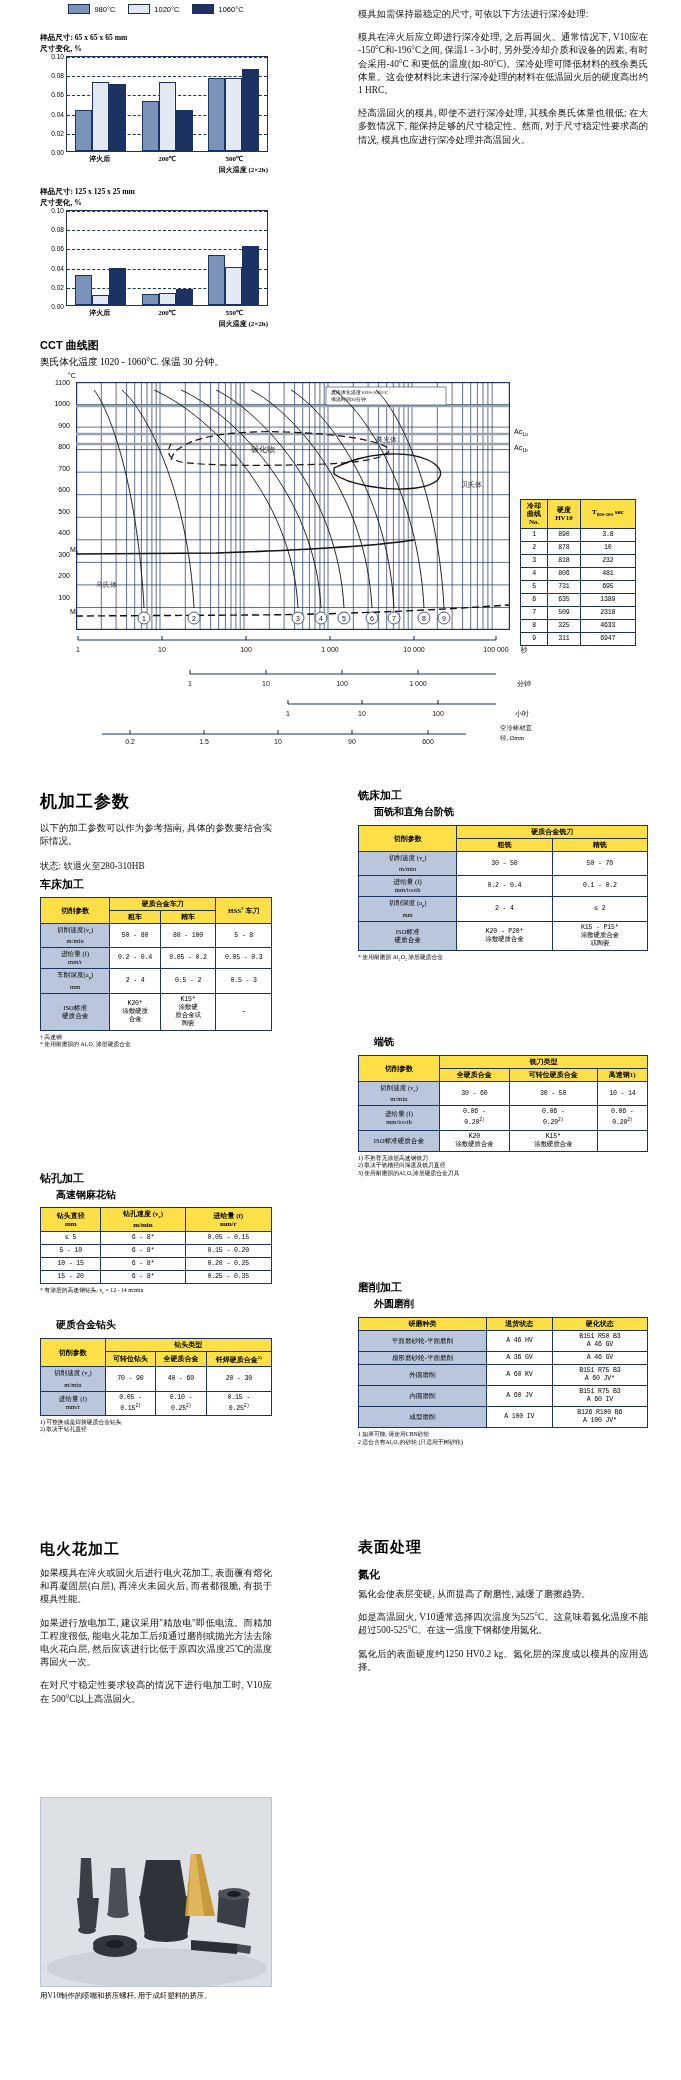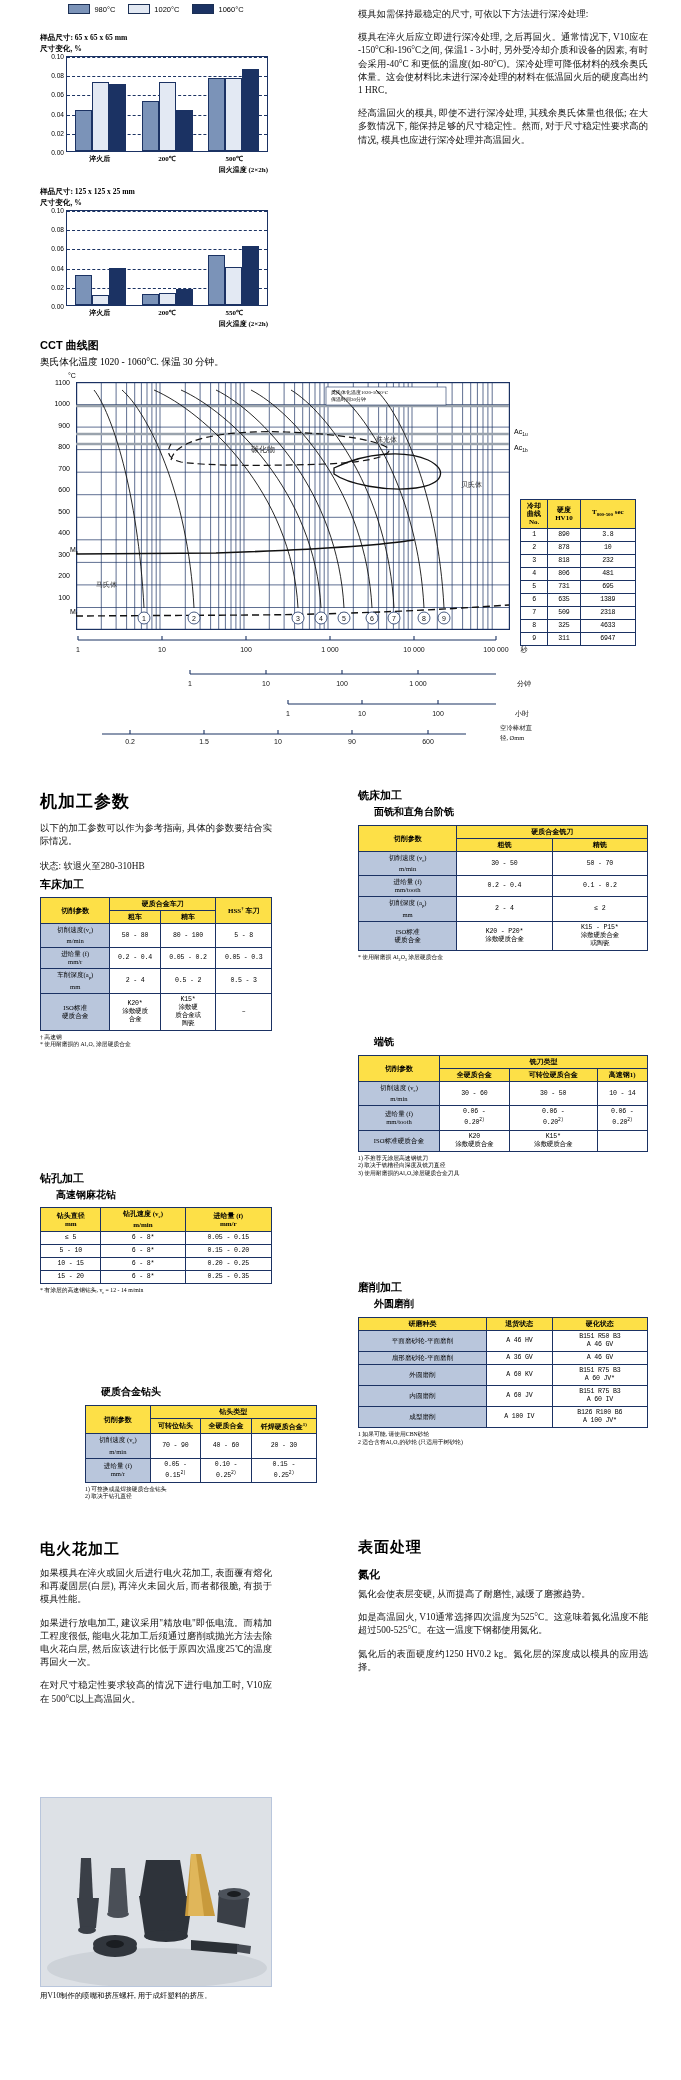--- a/index.html
+++ b/index.html
@@ -548,21 +548,21 @@
           <tr>
             <td class="num">15 - 20</td>
             <td class="num">6 - 8*</td>
             <td class="num">0.25 - 0.35</td>
           </tr>
         </tbody>
     </table>
     <div class="tbl-note">* 有涂层的高速钢钻头, v<sub>c</sub> = 12 - 14 m/min</div>
   </div>
 
-  <div class="col-left" style="top:1385px;margin-left:45px;">
+  <div class="col-left" style="top:1318px;">
     <div class="h-sub" style="margin-bottom:6px;">硬质合金钻头</div>
     <table class="tbl">
       <tbody>
           <tr>
         <th rowspan="2" style="width:28%">切削参数</th>
         <th colspan="3">钻头类型</th>
       </tr>
       <tr id="cdCols">
             <th>可转位钻头</th>
             <th>全硬质合金</th>

